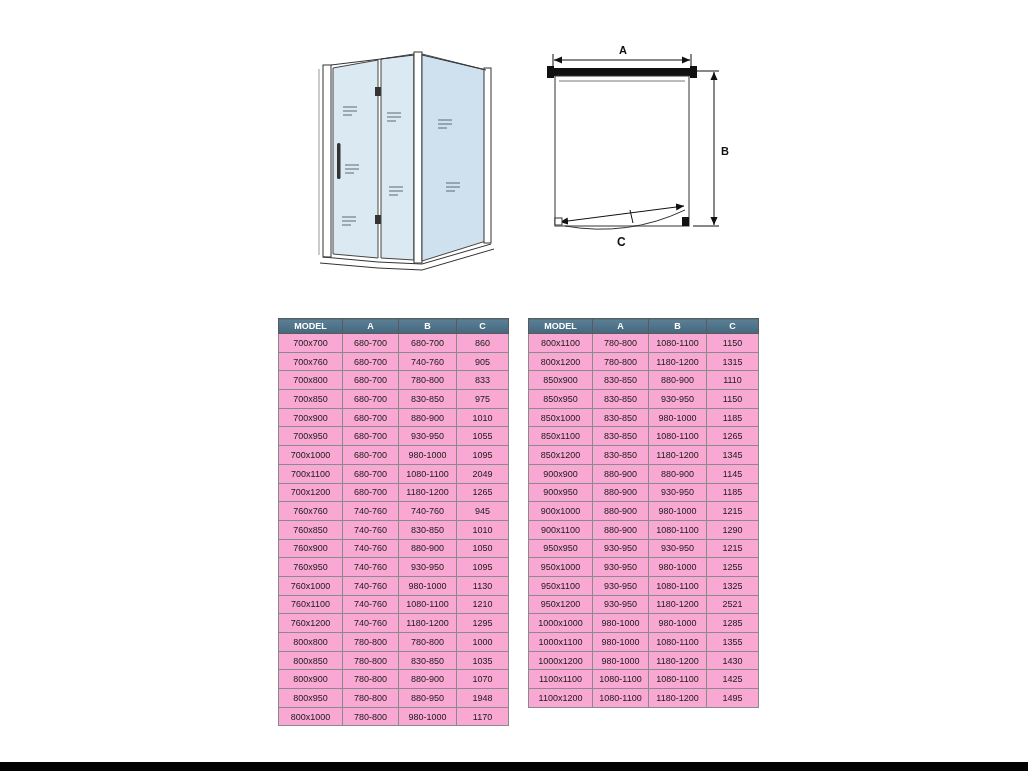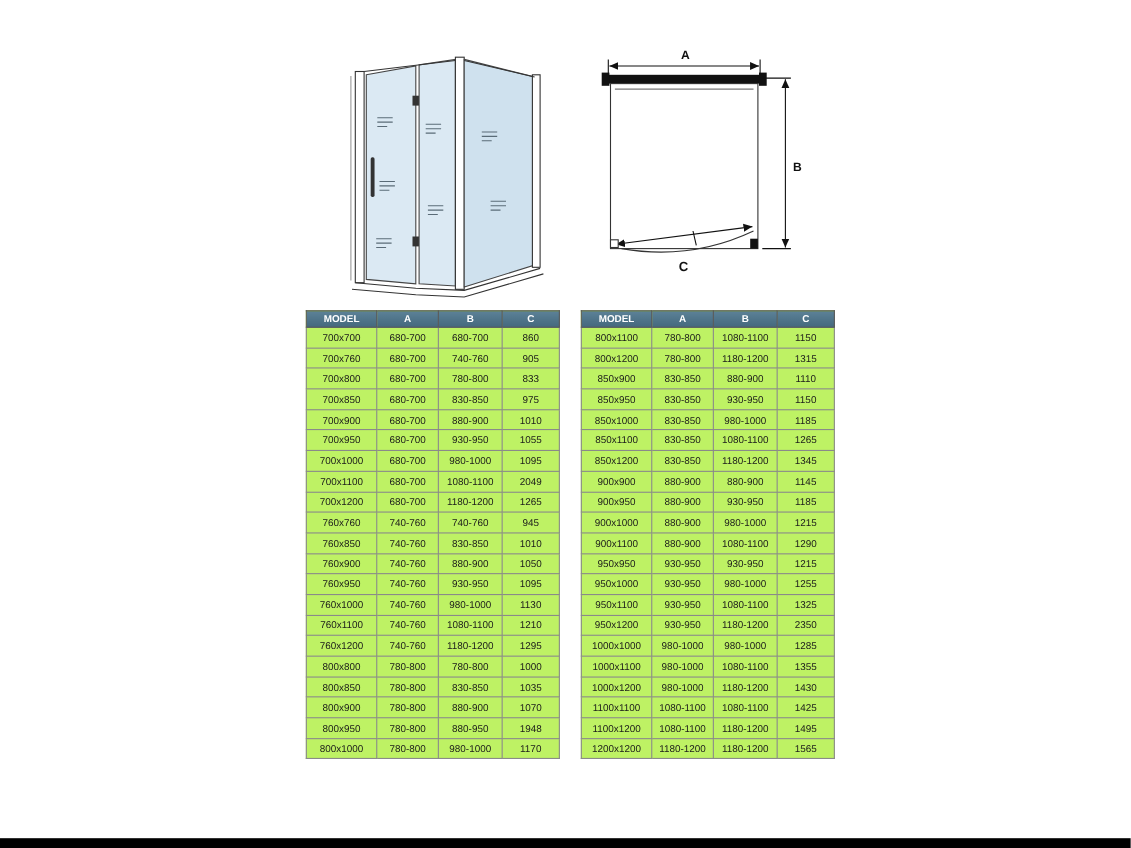--- a/index.html
+++ b/index.html
@@ -3,21 +3,21 @@
 <meta charset="utf-8">
 <style>
   * { margin:0; padding:0; box-sizing:border-box; }
   body { background:#fff; font-family:"Liberation Sans", sans-serif; }
   .page { position:relative; width:1028px; height:771px; background:#ffffff; overflow:hidden; }
 
   .diagram-3d { position:absolute; left:248px; top:15px; width:270px; height:260px; }
   .diagram-top { position:absolute; left:533px; top:40px; width:215px; height:220px; }
 
   table.size-table { position:absolute; border-collapse:collapse; table-layout:fixed;
-                     width:230px; font-size:9px; color:#1a1a1a; background:#bef264; }
+                     width:230px; font-size:9px; color:#1a1a1a; background:#f9a8d4;margin-top:36px; }
   .size-table-left  { left:278px; top:282px; }
   .size-table-right { left:528px; top:282px; }
   .size-table th { background:linear-gradient(180deg,#5b8096,#44687d); color:#ffffff;
                    font-weight:bold; font-size:9px; height:15px; border:1px solid #5a5a5a; padding:0 2px; }
   .size-table td { border:1px solid #8a8a8a; text-align:center; height:18.7px; padding:0 2px; }
   .size-table { border:1px solid #555; }
 
   .bottom-bar { position:absolute; left:0; top:762px; width:1028px; height:9px; background:#000; }
 
   svg text { font-family:"Liberation Sans", sans-serif; fill:#111; }
@@ -369,21 +369,21 @@
         <tr>
           <td>950x1100</td>
           <td>930-950</td>
           <td>1080-1100</td>
           <td>1325</td>
         </tr>
         <tr>
           <td>950x1200</td>
           <td>930-950</td>
           <td>1180-1200</td>
-          <td>2350</td>
+          <td>2521</td>
         </tr>
         <tr>
           <td>1000x1000</td>
           <td>980-1000</td>
           <td>980-1000</td>
           <td>1285</td>
         </tr>
         <tr>
           <td>1000x1100</td>
           <td>980-1000</td>
@@ -400,24 +400,18 @@
           <td>1100x1100</td>
           <td>1080-1100</td>
           <td>1080-1100</td>
           <td>1425</td>
         </tr>
         <tr>
           <td>1100x1200</td>
           <td>1080-1100</td>
           <td>1180-1200</td>
           <td>1495</td>
-        </tr>
-        <tr>
-          <td>1200x1200</td>
-          <td>1180-1200</td>
-          <td>1180-1200</td>
-          <td>1565</td>
         </tr>
       </tbody>
   </table>
 
   <div class="bottom-bar"></div>
 </div>
 
 </body></html>

